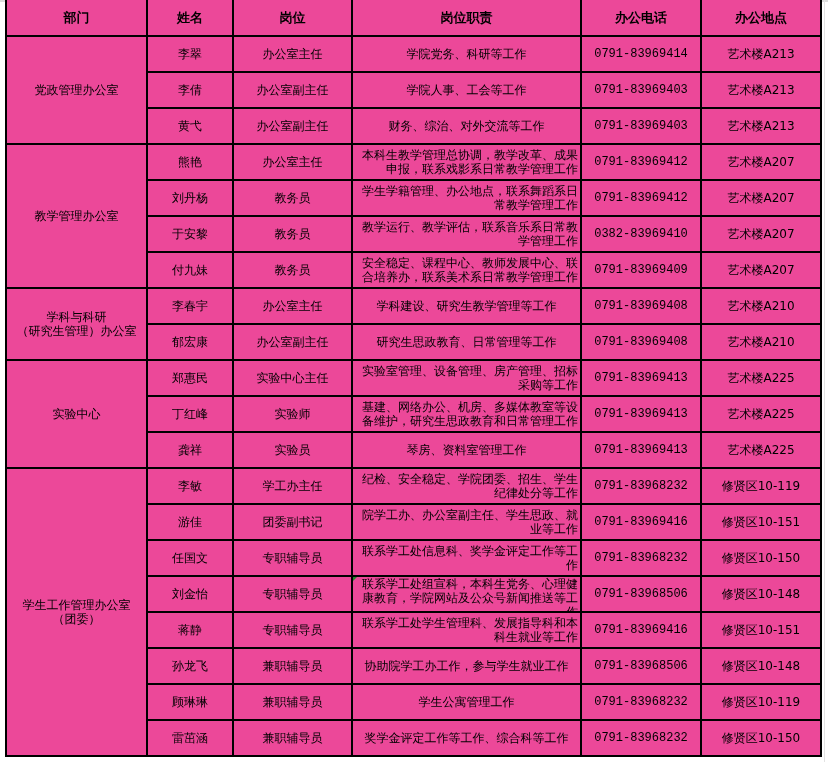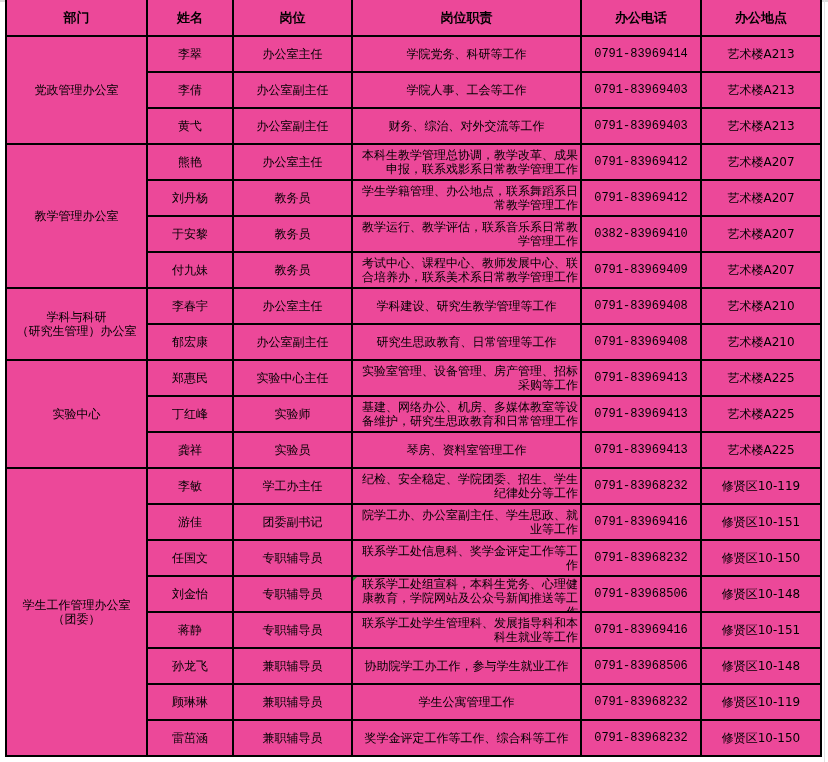--- a/index.html
+++ b/index.html
@@ -97,21 +97,21 @@
       <td class="duty">
           <span class="clip">教学运行、教学评估，联系音乐系日常教学管理工作</span>
         </td>
       <td class="mono">0382-83969410</td>
       <td class="loc">艺术楼A207</td>
     </tr>
     <tr>
       <td>付九妹</td>
       <td>教务员</td>
       <td class="duty">
-          <span class="clip">考试中心、课程中心、教师发展中心、联合培养办，联系美术系日常教学管理工作</span>
+          <span class="clip">安全稳定、课程中心、教师发展中心、联合培养办，联系美术系日常教学管理工作</span>
         </td>
       <td class="mono">0791-83969409</td>
       <td class="loc">艺术楼A207</td>
     </tr>
 
     <tr>
       <td rowspan="2">
         <div>学科与科研</div>
         <div>（研究生管理）办公室</div>
       </td>

